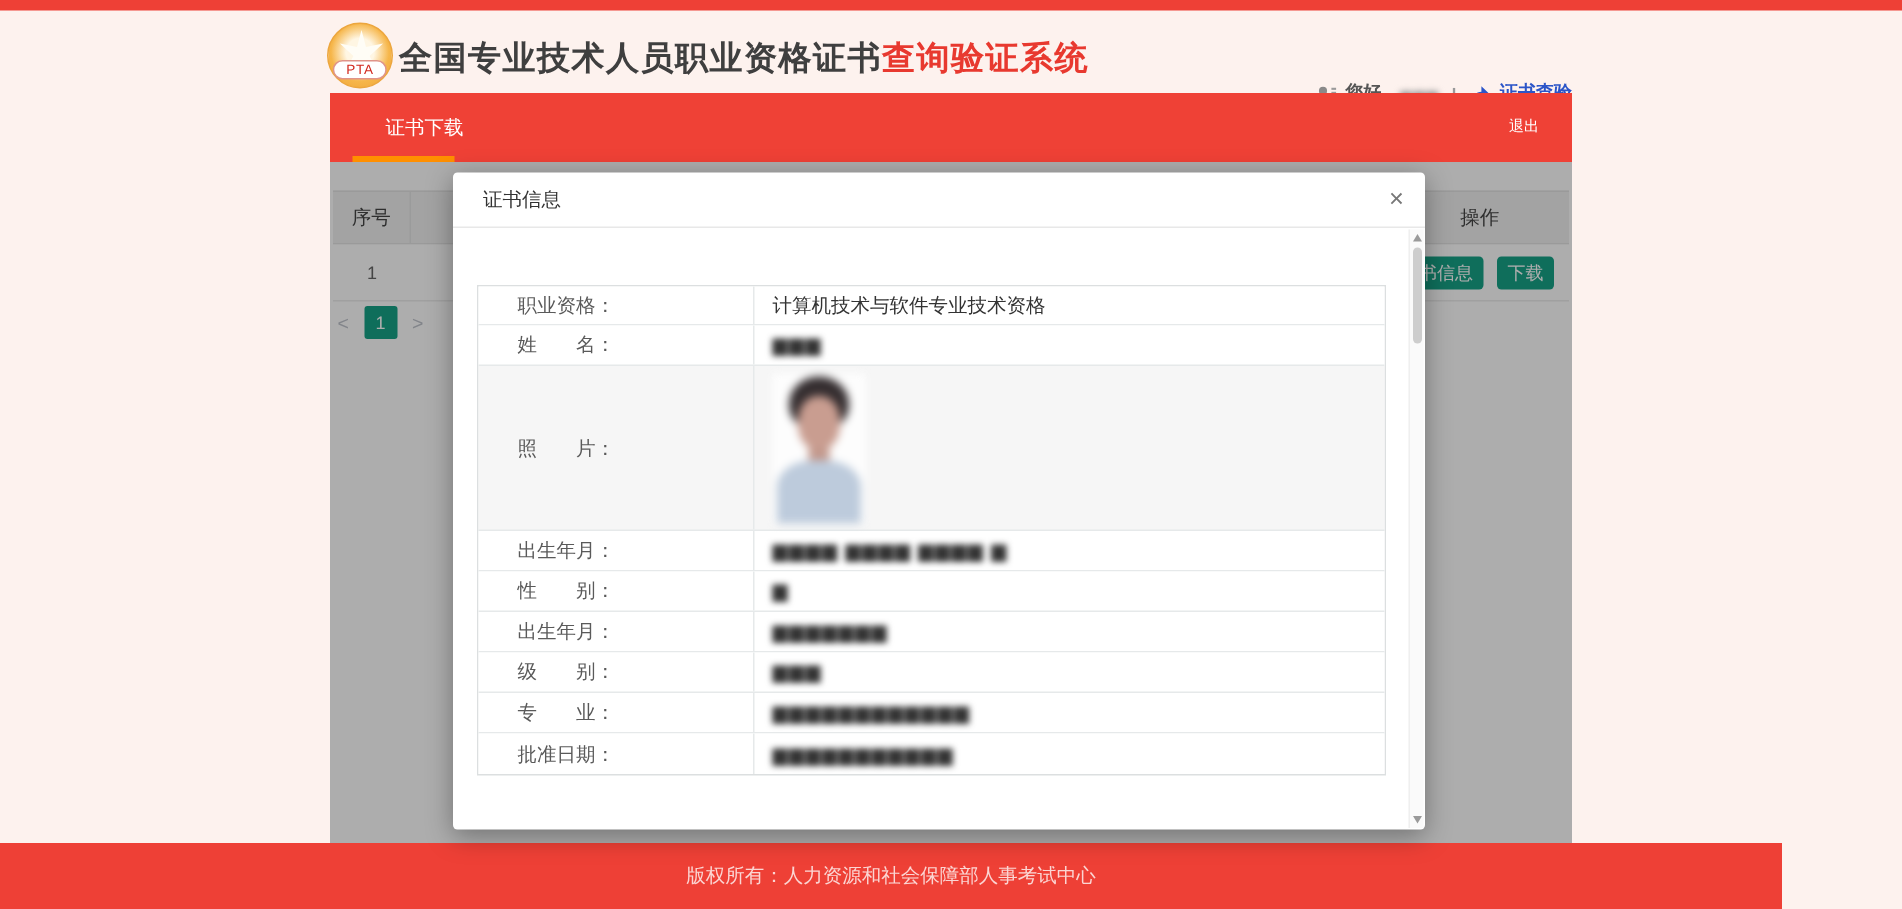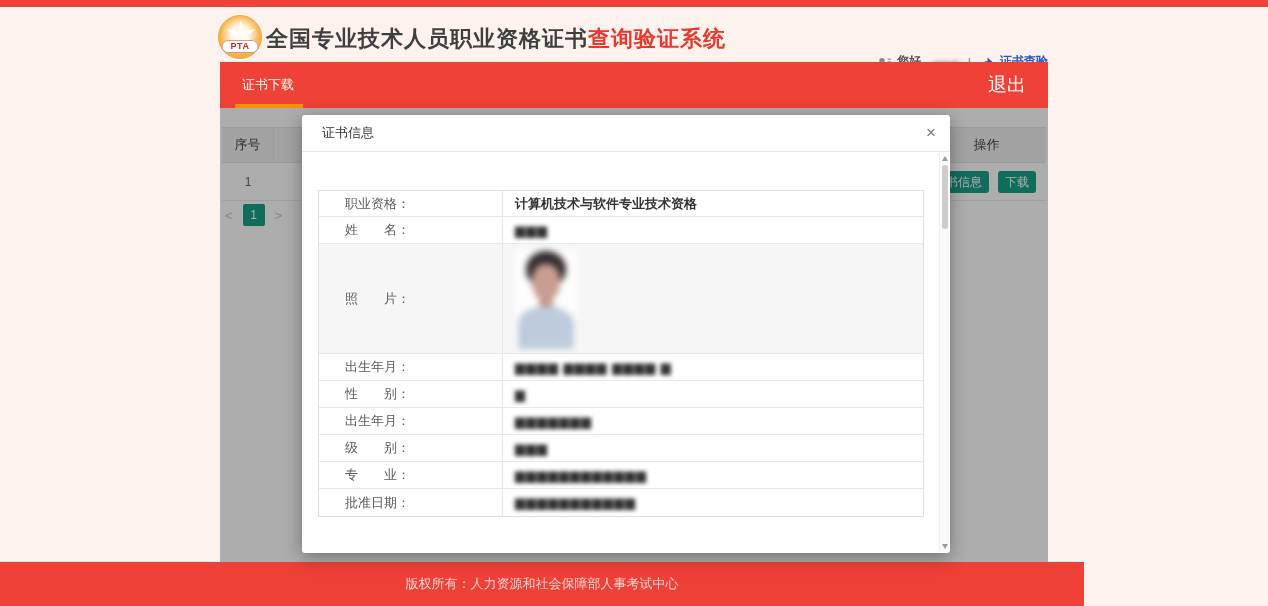--- a/index.html
+++ b/index.html
@@ -10,34 +10,34 @@
   .top-strip { position:absolute; left:0; top:0; width:1268px; height:7px; background:#ee4036; }
 
   
   .logo { position:absolute; left:218px; top:15px; width:44px; height:44px; border-radius:50%;
           background:radial-gradient(circle at 50% 45%, #fff6e3 0 30%, #f6b64a 62%, #efa233 100%);
           border:1px solid #eca63e; }
   .logo-star { position:absolute; left:7px; top:4px; width:30px; height:30px; background:#fffdf6;
           clip-path:polygon(50% 0%, 60% 38%, 98% 30%, 68% 58%, 88% 95%, 50% 70%, 12% 95%, 32% 58%, 2% 30%, 40% 38%); }
   .logo-pill { position:absolute; left:50%; bottom:5px; transform:translateX(-50%); background:#fff;
           border:1px solid #e0948a; border-radius:7px; padding:0 8px; color:#d2281e; font-size:9px;
-          font-weight:bold; line-height:11px; letter-spacing:0.5px; }
+          font-weight:normal; line-height:11px; letter-spacing:0.5px; }
   .title { position:absolute; left:266px; top:24px; font-size:22px; font-weight:bold; color:#3f3f3f; letter-spacing:1px; }
   .title .accent { color:#e8392f; }
 
   .greeting { position:absolute; top:22px; right:220px; display:flex; align-items:flex-end; gap:6px; font-size:12px; color:#555;font-weight:bold; }
   .greeting .sep { color:#999; margin:0 2px; }
   .link-blue { color:#2b55c8; text-decoration:none; cursor:pointer;margin-top:31px; }
   .blurred { filter:blur(2px); color:#8f8f8f; font-size:10px; letter-spacing:1px; }
 
   
   .nav { position:absolute; left:220px; top:62px; width:828px; height:46px; background:#ef4136; }
-  .nav-tab { position:absolute; left:22px; top:0; height:46px; line-height:46px; color:#fff; font-size:13px; cursor:pointer; }
+  .nav-tab { position:absolute; left:37px; top:0; height:46px; line-height:46px; color:#fff; font-size:13px; cursor:pointer; }
   .tab-underline { position:absolute; left:15px; bottom:0; width:68px; height:4px; background:#ff8f00; }
-  .nav-logout { position:absolute; right:22px; top:0; height:48px; line-height:46px; color:#fff; font-size:19px; cursor:pointer; }
+  .nav-logout { position:absolute; right:22px; top:0; height:48px; line-height:46px; color:#fff; font-size:10px; cursor:pointer; }
 
   
   .content { position:absolute; left:220px; top:108px; width:828px; height:454px; background:#fff; z-index:1; }
   .t-header { position:absolute; left:2px; top:19px; width:824px; height:36px; background:#f0f1f1;
               border-top:1px solid #e3e4e4; border-bottom:1px solid #e3e4e4; font-size:13px; color:#444; }
   .th-no { position:absolute; left:0; top:0; width:52px; height:34px; line-height:34px; text-align:center; border-right:1px solid #e4e5e5; }
   .th-action { position:absolute; right:0; top:0; width:119px; height:34px; line-height:34px; text-align:center; }
   .t-row { position:absolute; left:2px; top:55px; width:824px; height:38px; background:#fff; border-bottom:1px solid #ececec; font-size:12px; color:#666; }
   .td-no { position:absolute; left:0; top:0; width:52px; height:38px; line-height:38px; text-align:center; }
   .td-actions { position:absolute; right:6px; top:8px; width:113px; display:flex; gap:9px; }
@@ -56,39 +56,39 @@
   .modal-head { position:relative; height:37px; border-bottom:1px solid #e8e8e8; }
   .modal-title { position:absolute; left:20px; top:0; line-height:36px; font-size:13px; color:#333; }
   .modal-close { position:absolute; right:14px; top:7px; font-size:17px; color:#777; cursor:pointer; line-height:22px; }
   .modal-body { position:relative; height:401px; padding:4px 26px 0 16px; }
   .m-table { width:100%; border:1px solid #dcdfe0;margin-top:34px; }
   .m-row { display:flex; border-bottom:1px solid #e6e9ea; background:#fff; }
   .m-row:last-child { border-bottom:none; }
   .m-row.shaded { background:#f6f6f6; }
   .m-label { width:184px; border-right:1px solid #e6e9ea; padding-left:26px; display:flex; align-items:center;
              font-size:13px; color:#5a5a5a; flex-shrink:0; }
-  .m-value { flex:1; padding-left:12px; display:flex; align-items:center; font-size:13px; color:#333;font-weight:bold; }
+  .m-value { flex:1; padding-left:12px; display:flex; align-items:center; font-size:13px; color:#333; }
   .h26 { height:26px; } .h110 { height:110px; } .h27 { height:27px; }
 
   
   .photo { position:relative; width:62px; height:100px; background:#fdfdfd; overflow:hidden; filter:blur(3px); margin:5px 0; }
   .photo .hair  { position:absolute; left:11px; top:2px;  width:40px; height:36px; background:#352e30; border-radius:50% 50% 46% 46%; }
   .photo .face  { position:absolute; left:17px; top:15px; width:28px; height:36px; background:#c99d90; border-radius:46%; }
   .photo .neck  { position:absolute; left:24px; top:50px; width:14px; height:12px; background:#c2988c; }
   .photo .shirt { position:absolute; left:3px;  top:58px; width:56px; height:42px; background:#bdcbdc; border-radius:42% 42% 0 0; }
 
   
   .m-scrollbar { position:absolute; right:1px; top:38px; width:10px; height:399px; background:#fafafa; border-left:1px solid #efefef; cursor:pointer; }
   .sb-thumb { position:absolute; left:2px; top:12px; width:6px; height:64px; background:#cdcdcd; border-radius:3px; }
   .sb-up, .sb-down { position:absolute; left:2px; width:0; height:0; border-left:3px solid transparent; border-right:3px solid transparent; }
   .sb-up { top:3px; border-bottom:5px solid #9a9a9a; }
   .sb-down { bottom:3px; border-top:5px solid #9a9a9a; }
 
   
-  .footer { position:absolute; left:0; top:562px; width:1084px; height:44px; background:#ee4036;
+  .footer { position:absolute; left:0; top:562px; width:1188px; height:44px; background:#ee4036;
             color:rgba(255,255,255,0.78); font-size:13px; text-align:center; line-height:44px; }
 </style>
 </head>
 <body>
 
 <div class="page">
 
   <div class="top-strip"></div>
 
   <div class="logo">

